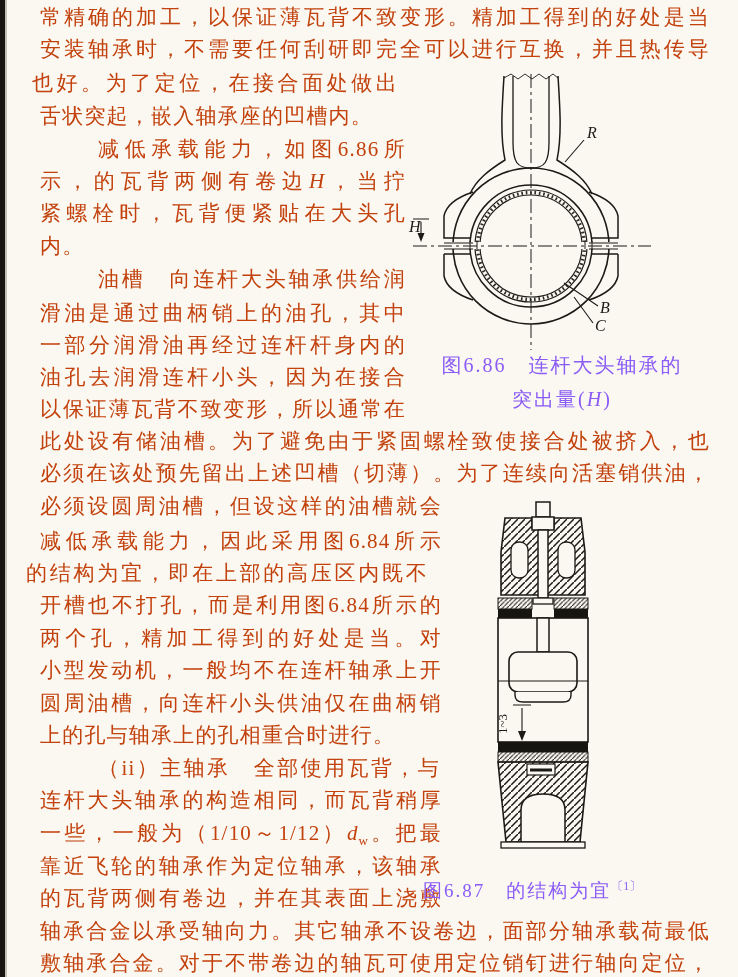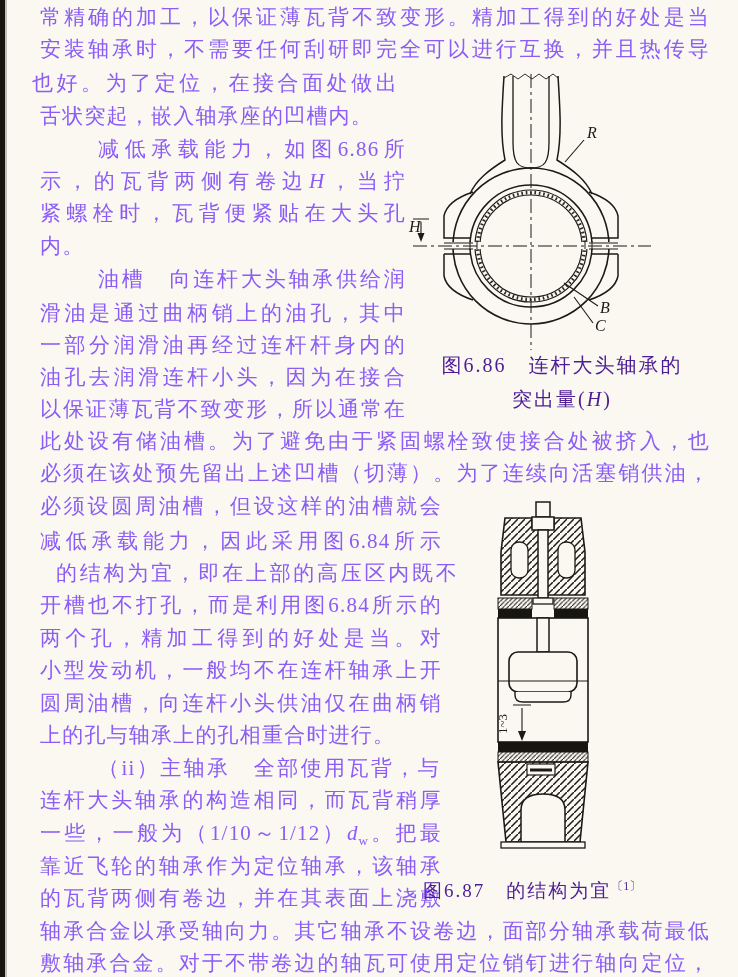--- a/index.html
+++ b/index.html
@@ -3,30 +3,30 @@
 <meta charset="utf-8">
 <style>
   html,body{margin:0;padding:0}
   body{
     width:738px;height:977px;position:relative;overflow:hidden;
     background:#faf8f1;color:#1b1a15;
     font-family:"Liberation Serif","DejaVu Serif",serif;
   }
   .gutter{position:absolute;left:0;top:0;width:5px;height:977px;background:#17150f}
   .gutter2{position:absolute;left:5px;top:0;width:2px;height:977px;background:#8a877c;opacity:.5}
-  .ln{position:absolute;font-size:21px;letter-spacing:1.2px;line-height:27px;white-space:nowrap;color:#8b5cf6}
+  .ln{position:absolute;font-size:21px;letter-spacing:1.2px;line-height:27px;white-space:nowrap;color:#c2410c}
   .jf,.jn1,.jn1i,.jn2,.jn2i{white-space:normal;text-align:justify;text-align-last:justify}
   .jf{width:670px}
   .jn1{width:366px}
   .jn1i{width:308px}
   .jn2{width:402px}
   .jn2i{width:342px}
   .mvar{font-style:italic;font-family:"Liberation Serif","DejaVu Serif",serif}
   sub{font-size:13px}
-  .cap{position:absolute;font-size:20px;letter-spacing:2px;text-align:center;white-space:nowrap;color:#4c1d95}
+  .cap{position:absolute;font-size:20px;letter-spacing:2px;text-align:center;white-space:nowrap;color:#8b5cf6}
   .cap .supref{font-size:12px;vertical-align:super;letter-spacing:0}
   .fig{position:absolute}
   svg text{fill:#1b1a15;font-family:"Liberation Serif","DejaVu Serif",serif}
 </style>
 </head>
 <body>
 
 <div class="gutter"></div>
 <div class="gutter2"></div>
 
@@ -40,21 +40,21 @@
 <div class="ln" style="top:233px;left:40px">内。</div>
 <div class="ln jn1i" style="top:266px;left:98px">油槽　向连杆大头轴承供给润</div>
 <div class="ln jn1" style="top:300px;left:40px">滑油是通过曲柄销上的油孔，其中</div>
 <div class="ln jn1" style="top:332px;left:40px">一部分润滑油再经过连杆杆身内的</div>
 <div class="ln jn1" style="top:364px;left:40px">油孔去润滑连杆小头，因为在接合</div>
 <div class="ln jn1" style="top:396px;left:40px">以保证薄瓦背不致变形，所以通常在</div>
 <div class="ln jf" style="top:428px;left:40px">此处设有储油槽。为了避免由于紧固螺栓致使接合处被挤入，也</div>
 <div class="ln jf" style="top:460px;left:40px">必须在该处预先留出上述凹槽（切薄）。为了连续向活塞销供油，</div>
 <div class="ln jn2" style="top:493px;left:40px">必须设圆周油槽，但设这样的油槽就会</div>
 <div class="ln jn2" style="top:528px;left:40px">减低承载能力，因此采用图6.84所示</div>
-<div class="ln jn2" style="top:560px;left:56px">的结构为宜，即在上部的高压区内既不</div>
+<div class="ln jn2" style="top:560px;left:26px">的结构为宜，即在上部的高压区内既不</div>
 <div class="ln jn2" style="top:592px;left:40px">开槽也不打孔，而是利用图6.84所示的</div>
 <div class="ln jn2" style="top:625px;left:40px">两个孔，精加工得到的好处是当。对</div>
 <div class="ln jn2" style="top:657px;left:40px">小型发动机，一般均不在连杆轴承上开</div>
 <div class="ln jn2" style="top:690px;left:40px">圆周油槽，向连杆小头供油仅在曲柄销</div>
 <div class="ln" style="top:722px;left:40px">上的孔与轴承上的孔相重合时进行。</div>
 <div class="ln jn2i" style="top:755px;left:98px">（ii）主轴承　全部使用瓦背，与</div>
 <div class="ln jn2" style="top:787px;left:40px">连杆大头轴承的构造相同，而瓦背稍厚</div>
 <div class="ln jn2" style="top:820px;left:40px"><span>一些，一般为（1/10～1/12）</span><span class="mvar">d</span><sub>w</sub><span>。把最</span></div>
 <div class="ln jn2" style="top:853px;left:40px">靠近飞轮的轴承作为定位轴承，该轴承</div>
 <div class="ln jn2" style="top:885px;left:40px">的瓦背两侧有卷边，并在其表面上浇敷</div>

